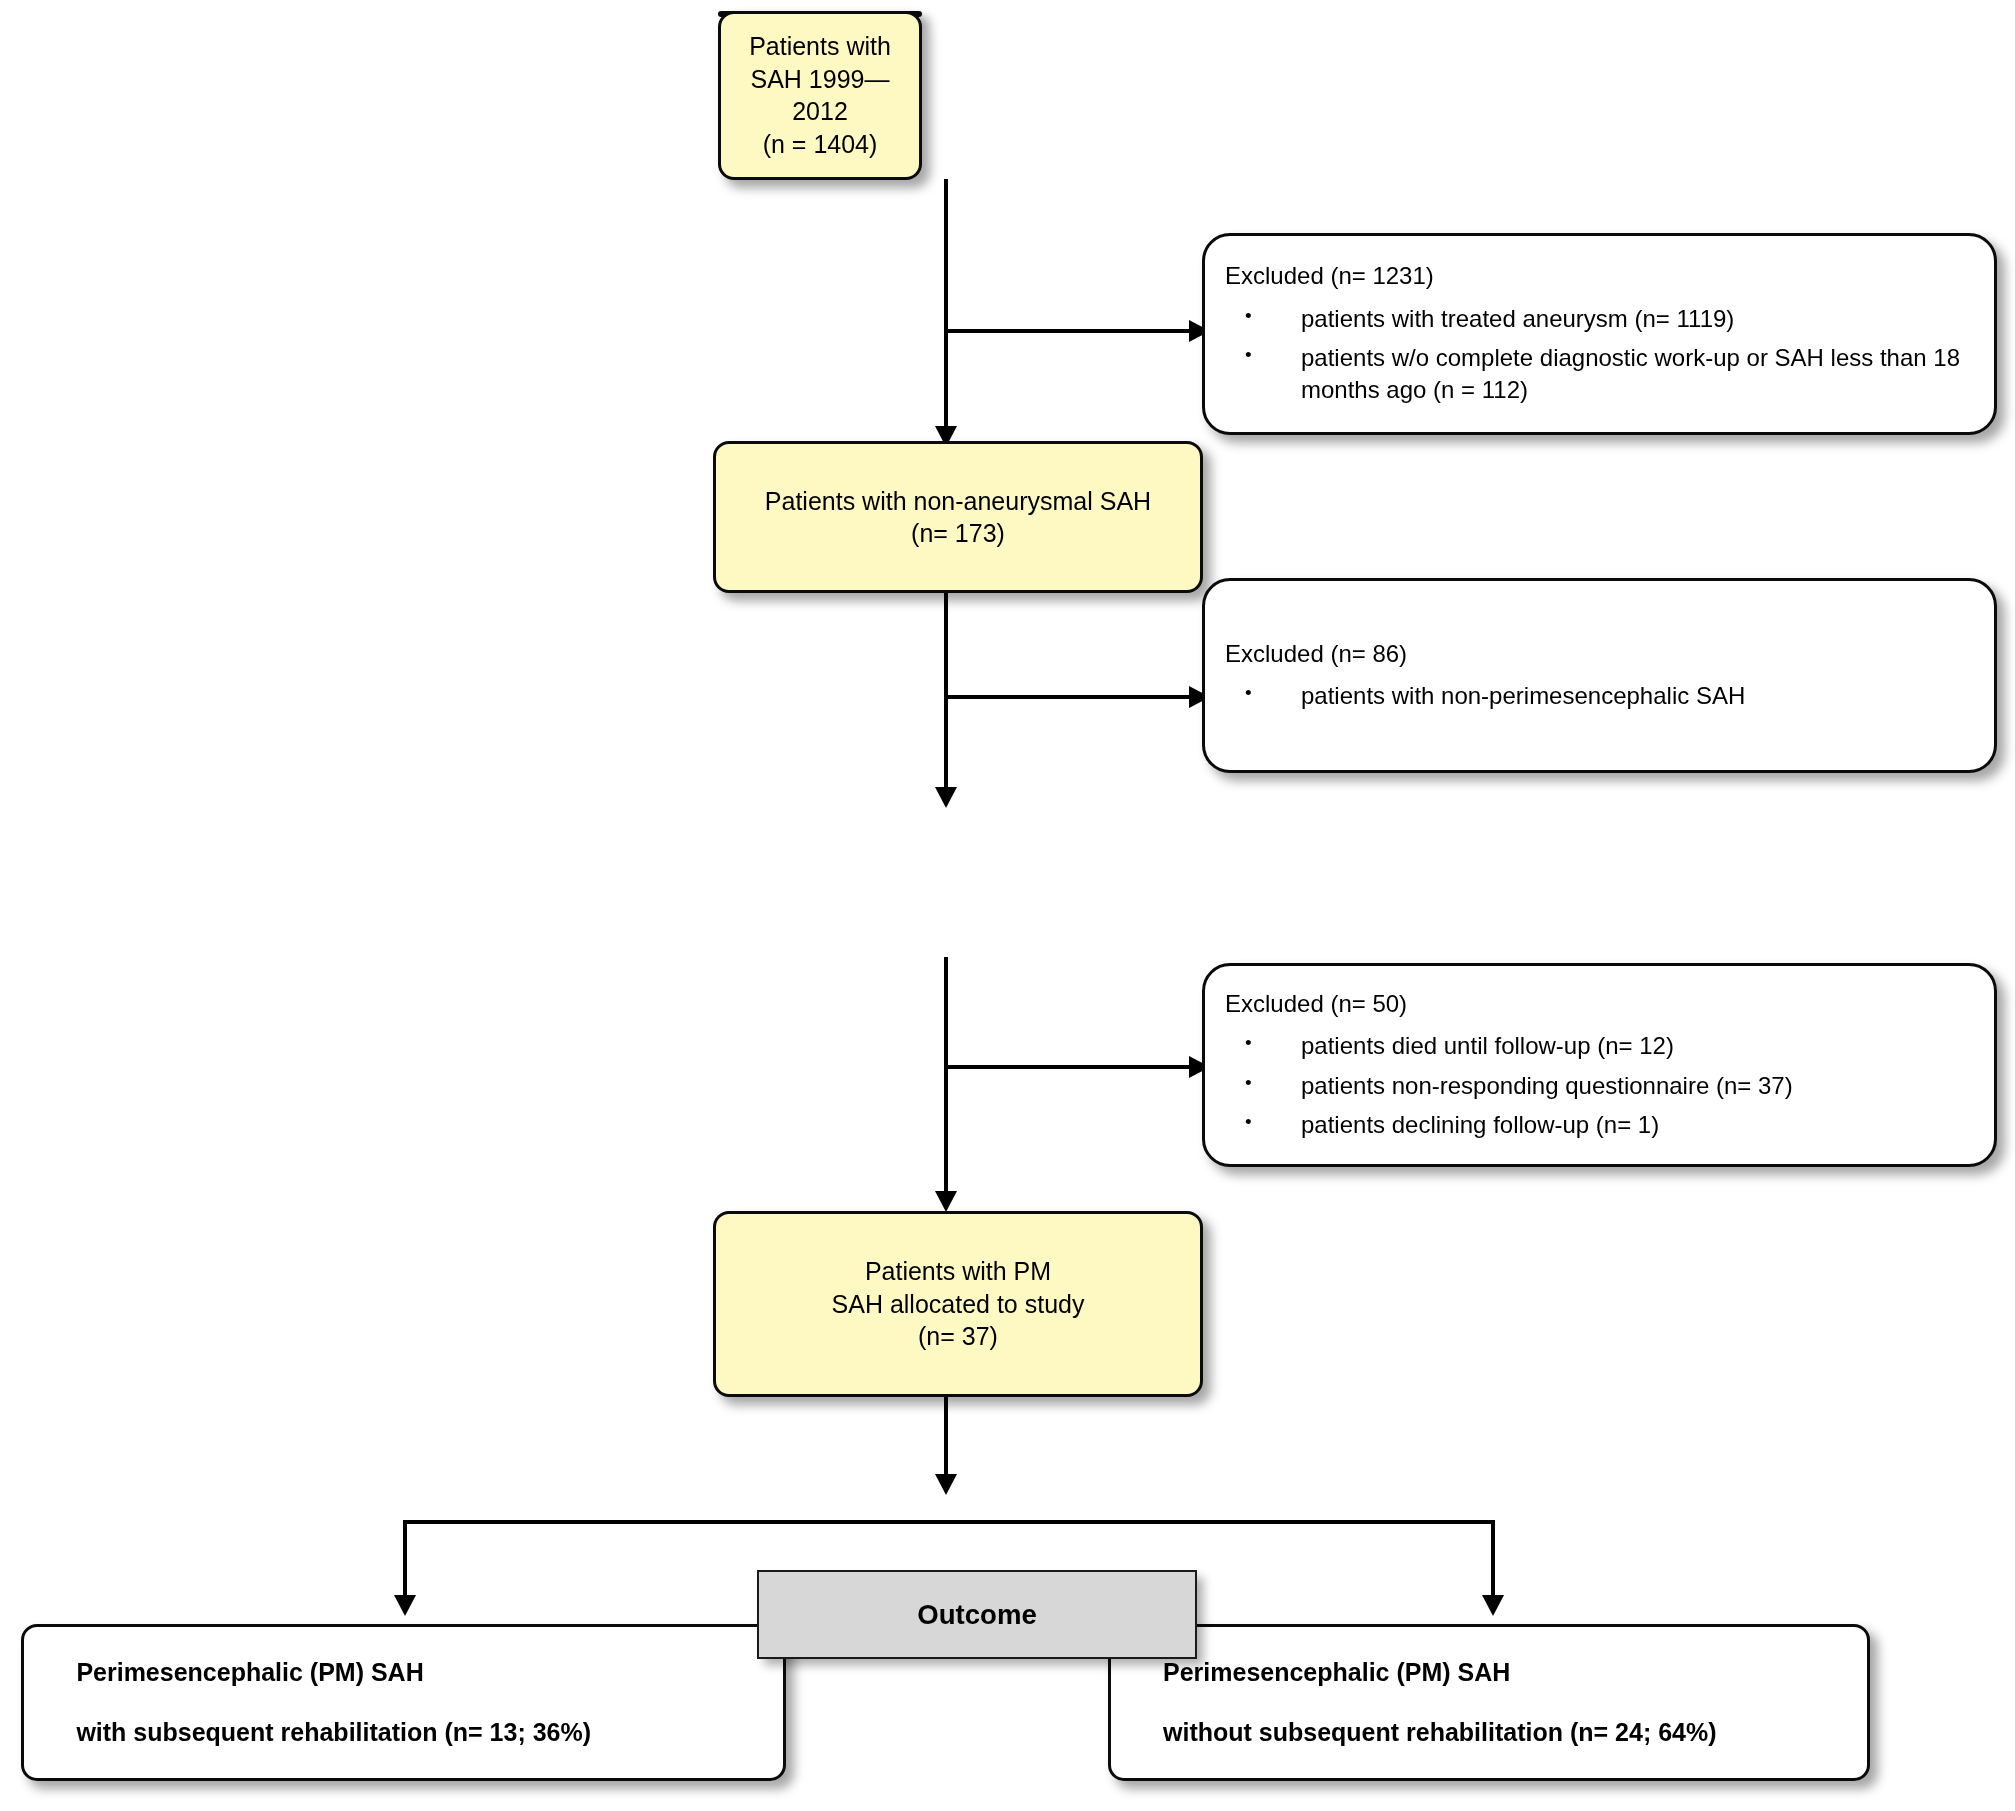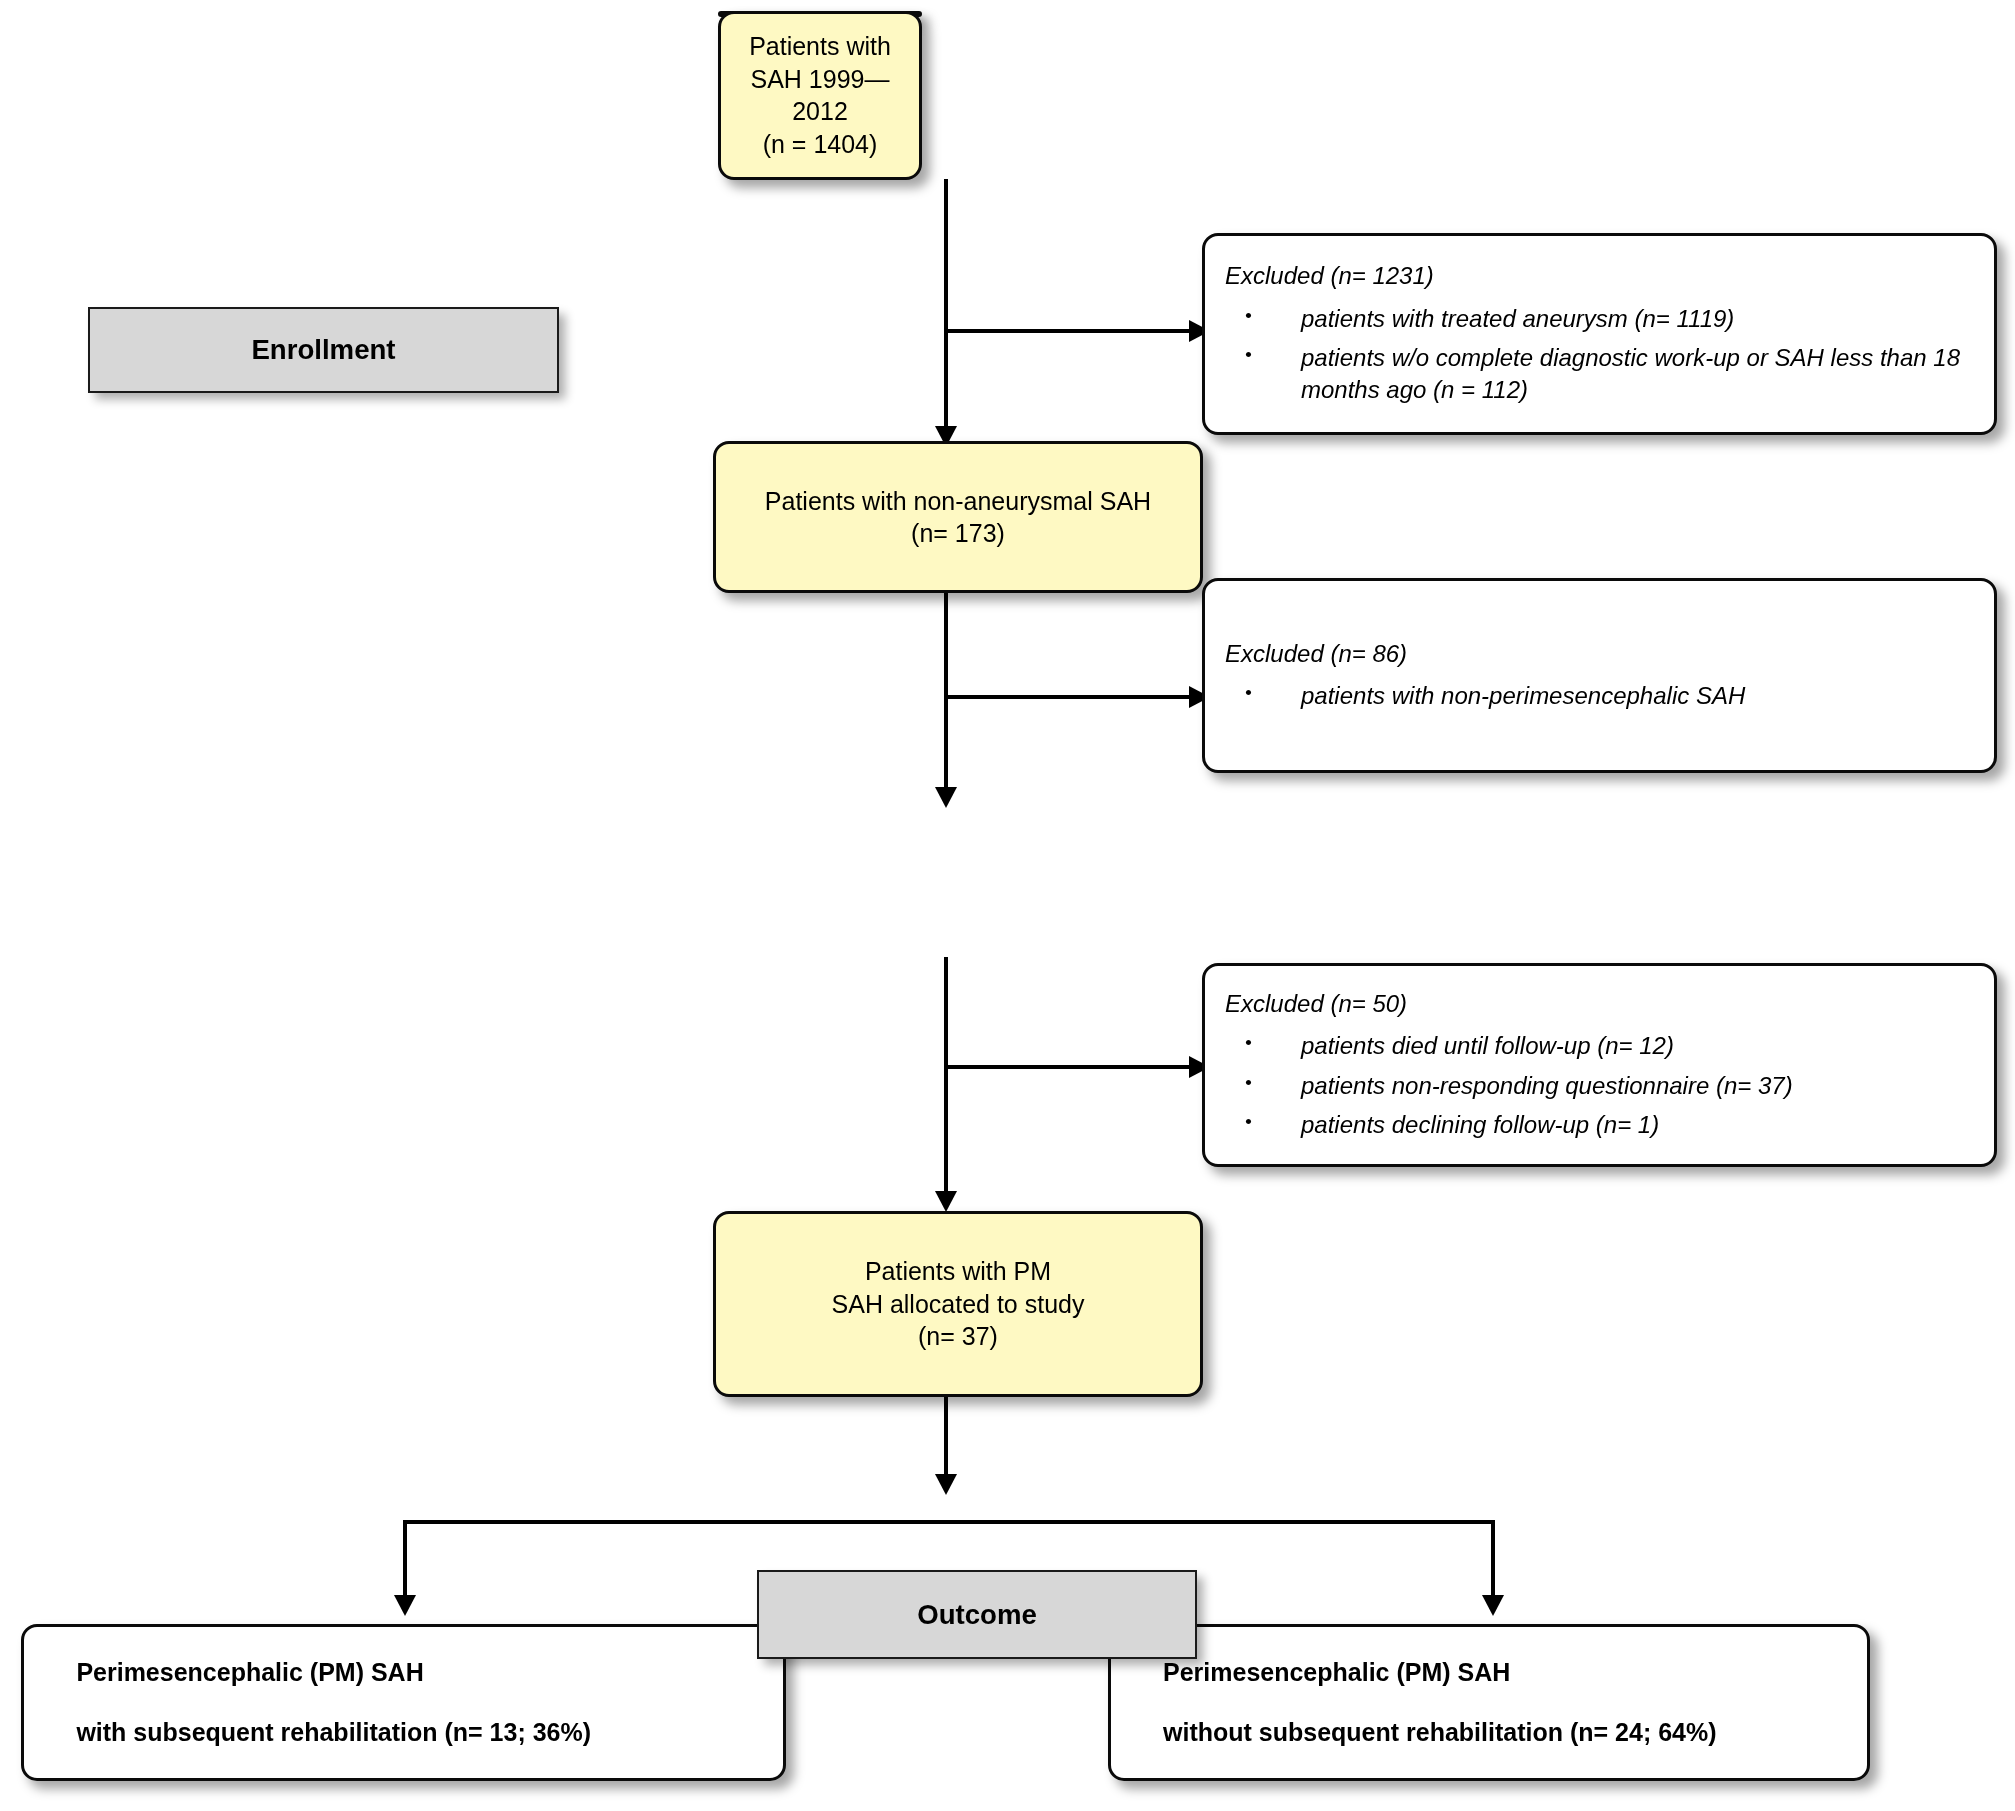--- a/index.html
+++ b/index.html
@@ -38,29 +38,28 @@
     padding: 0 11.4px;
     white-space: pre-line;
   }
 
   
   .excl {
     position: absolute;
     box-sizing: border-box;
     background: #ffffff;
     border: 3.3px solid #0a0a0a;
-    border-radius: 16px;
+    border-radius: 28px;
     box-shadow: 7.6px 7.6px 10.5px rgba(0,0,0,0.35);
     display: flex;
     flex-direction: column;
     justify-content: center;
     color: #000000;
     padding: 0 20px;
     z-index: 5;
-    font-style: italic;
   }
   .excl .head {
     font-size: 24px;
     line-height: 1.28;
     margin-bottom: 2.9px;
   }
   .excl ul {
     list-style: none;
     margin: 0;
     padding: 0;
@@ -138,23 +137,20 @@
     border-bottom: 11.4px solid transparent;
     border-left: 21px solid #000000;
     z-index: 3;
   }
 </style>
 </head>
 <body>
 
 <div id="canvas">
 
-  <div class="phase" style="left:88px; top:307px; width:471px; height:86px;">
-    <span>Enrollment</span>
-  </div>
 
   <div class="node" style="left:718px; top:10.5px; width:204px; height:0;"></div>
   <div class="node" style="left:718px; top:10.5px; width:204px; height:169px;">
     <div class="txt">Patients with SAH 1999—2012
 (n = 1404)</div>
   </div>
 
   <div class="vline" style="left:944px; top:179px; width:3.8px; height:259px;"></div>
   <div class="arrow-down" style="left:935px; top:426px;"></div>
 

